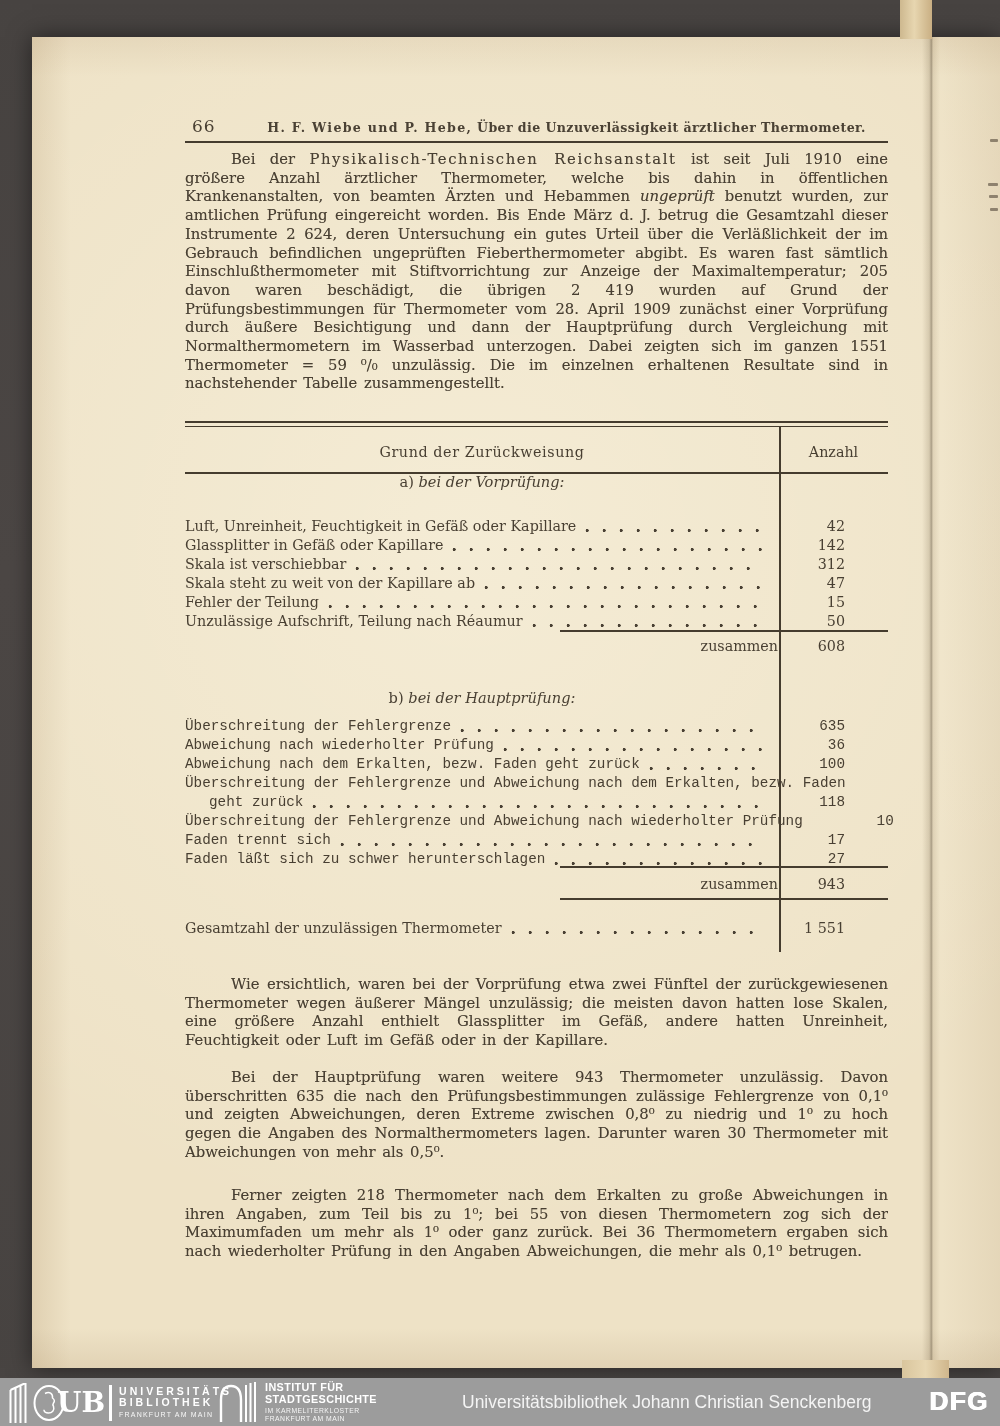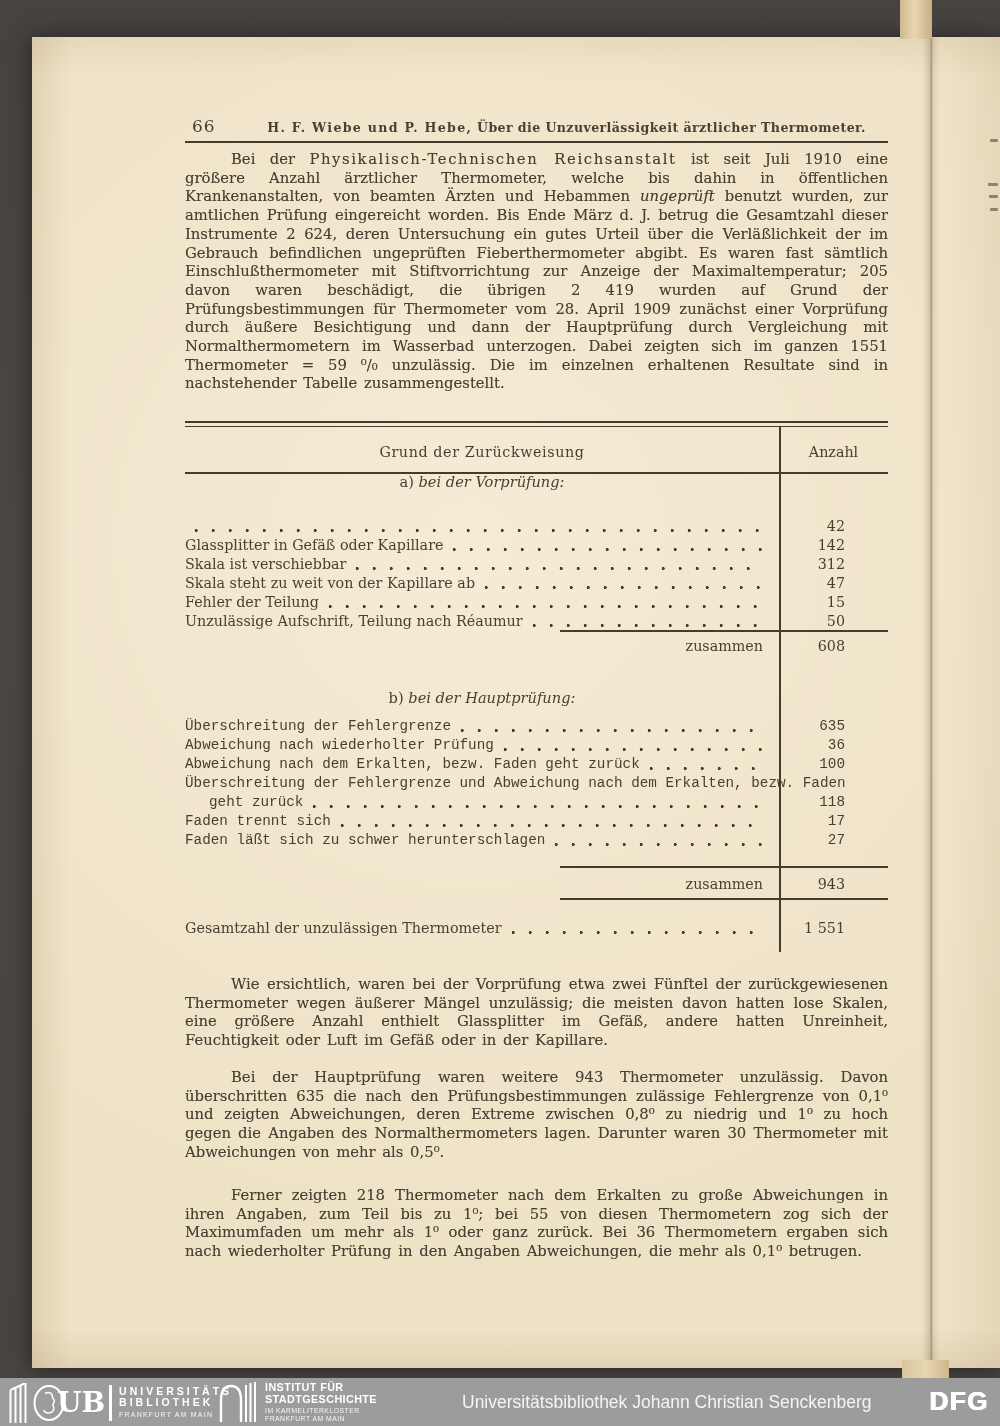--- a/index.html
+++ b/index.html
@@ -67,21 +67,21 @@
   .rows-a{top:97px;}
   .rows-b{top:297px;font-family:Liberation Mono, monospace;}
   .trow{display:flex;align-items:baseline;height:19px;}
   .tlabel{white-space:nowrap;}
   .tlabel2{white-space:nowrap;padding-left:24px;}
   .tleader{flex:1;align-self:stretch;margin:0 16px 0 9px;
     background-image:radial-gradient(circle at 2.2px 12.5px, #4a4134 1.25px, rgba(0,0,0,0) 1.8px);
     background-size:17px 19px;background-repeat:repeat-x;}
   .tval{width:109px;flex:none;text-align:right;padding-right:43px;box-sizing:border-box;}
   .t2l1{height:19px;white-space:nowrap;}
-  .tlab-total{flex:1;text-align:right;padding-right:16px;}
+  .tlab-total{flex:1;text-align:right;padding-right:1px;}
   .total-a{position:absolute;left:0;top:217px;width:703px;}
   .total-b{position:absolute;left:0;top:455px;width:703px;}
   .grand{position:absolute;left:0;top:499px;width:703px;}
   .rule-a{left:375px;top:209px;width:328px;}
   .rule-b1{left:375px;top:445px;width:328px;}
   .rule-b2{left:375px;top:477px;width:328px;}
 
   
   .footer{position:absolute;left:0;top:1378px;width:1000px;height:48px;background:#9c9c9c;
     font-family:"Liberation Sans", sans-serif;color:#fff;}
@@ -120,20 +120,21 @@
         <div class="thead">
           <div class="th1">Grund der Zurückweisung</div>
           <div class="th2">Anzahl</div>
         </div>
         <div class="rule" style="left:0;top:51px;width:703px;"></div>
 
         <div class="sect-head sh-a"><span>a) </span><span class="it">bei der Vorprüfung:</span></div>
 
         <div class="rows rows-a">
           <div class="trow">
+              <span class="tlabel">Luft, Unreinheit, Feuchtigkeit in Gefäß oder Kapillare</span>
               <span class="tleader"></span>
               <span class="tval">42</span>
             </div>
           <div class="trow">
               <span class="tlabel">Glassplitter in Gefäß oder Kapillare</span>
               <span class="tleader"></span>
               <span class="tval">142</span>
             </div>
           <div class="trow">
               <span class="tlabel">Skala ist verschiebbar</span>
@@ -182,20 +183,25 @@
               <span class="tval">100</span>
             </div>
           <div>
             <div class="t2l1">Überschreitung der Fehlergrenze und Abweichung nach dem Erkalten, bezw. Faden</div>
             <div class="trow">
                 <span class="tlabel2">geht zurück</span>
                 <span class="tleader"></span>
                 <span class="tval">118</span>
               </div>
           </div>
+          <div class="trow">
+              <span class="tlabel">Überschreitung der Fehlergrenze und Abweichung nach wiederholter Prüfung</span>
+              <span class="tleader"></span>
+              <span class="tval">10</span>
+            </div>
           <div class="trow">
               <span class="tlabel">Faden trennt sich</span>
               <span class="tleader"></span>
               <span class="tval">17</span>
             </div>
           <div class="trow">
               <span class="tlabel">Faden läßt sich zu schwer herunterschlagen</span>
               <span class="tleader"></span>
               <span class="tval">27</span>
             </div>

